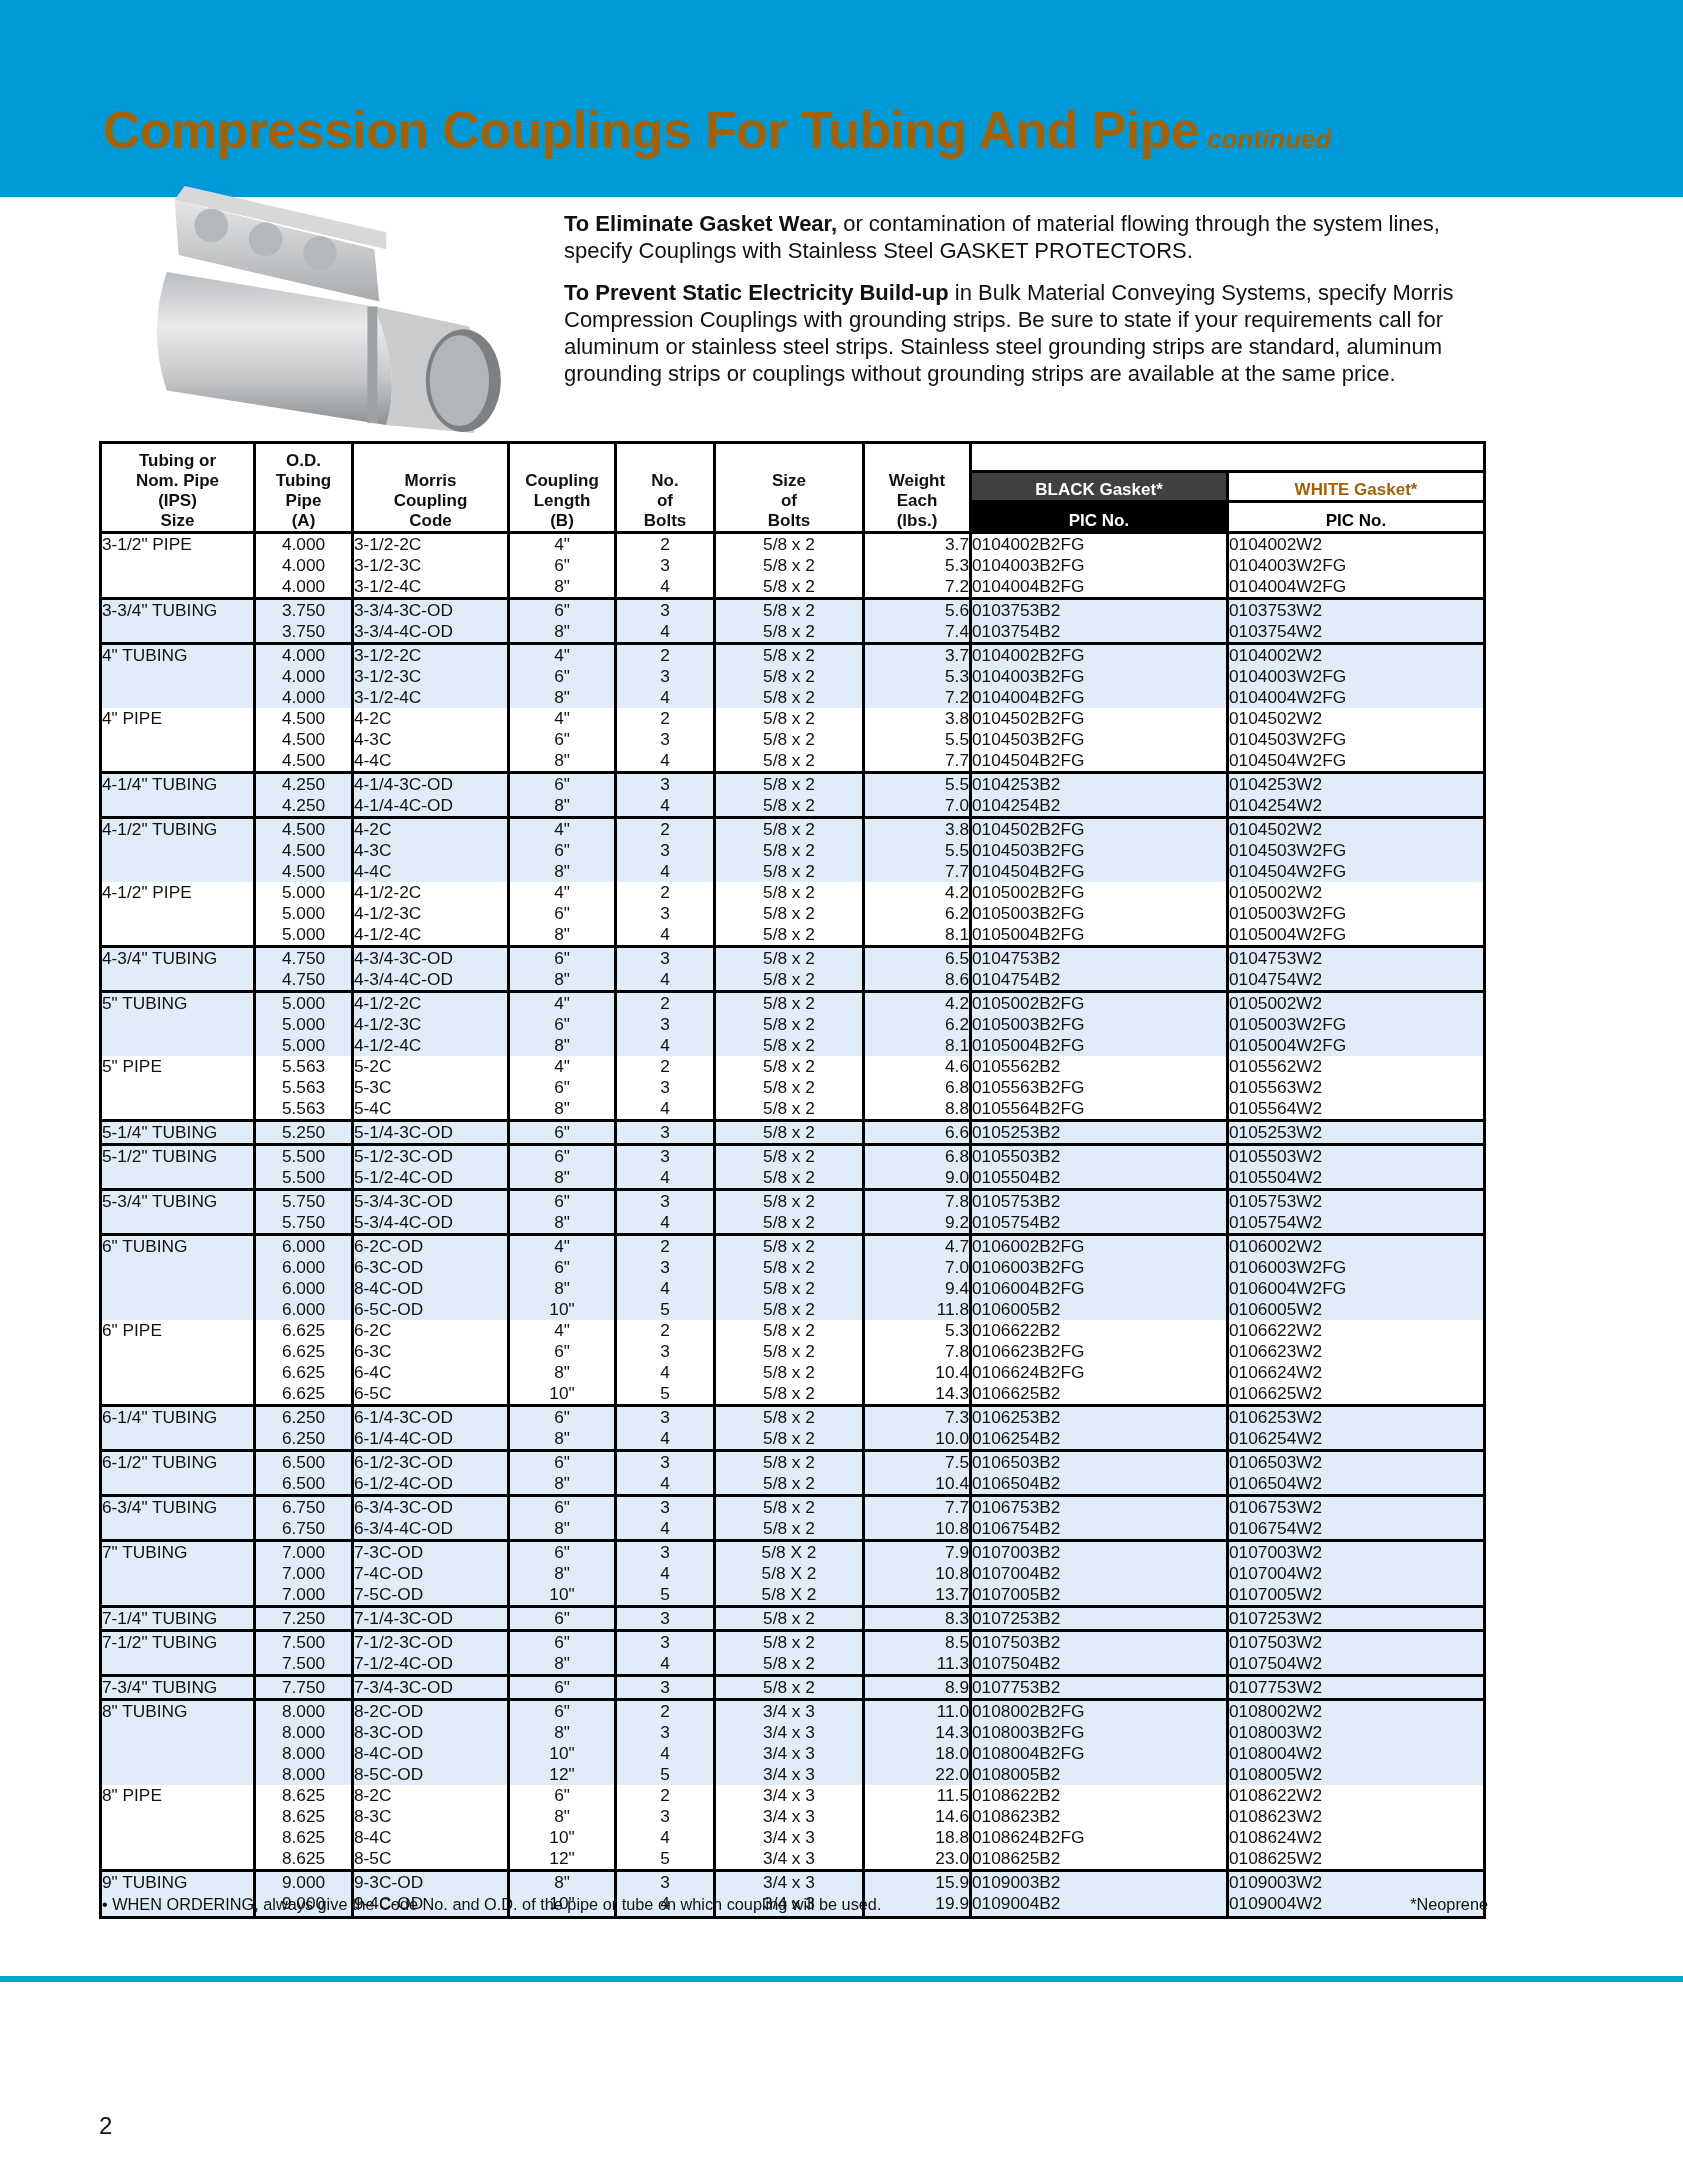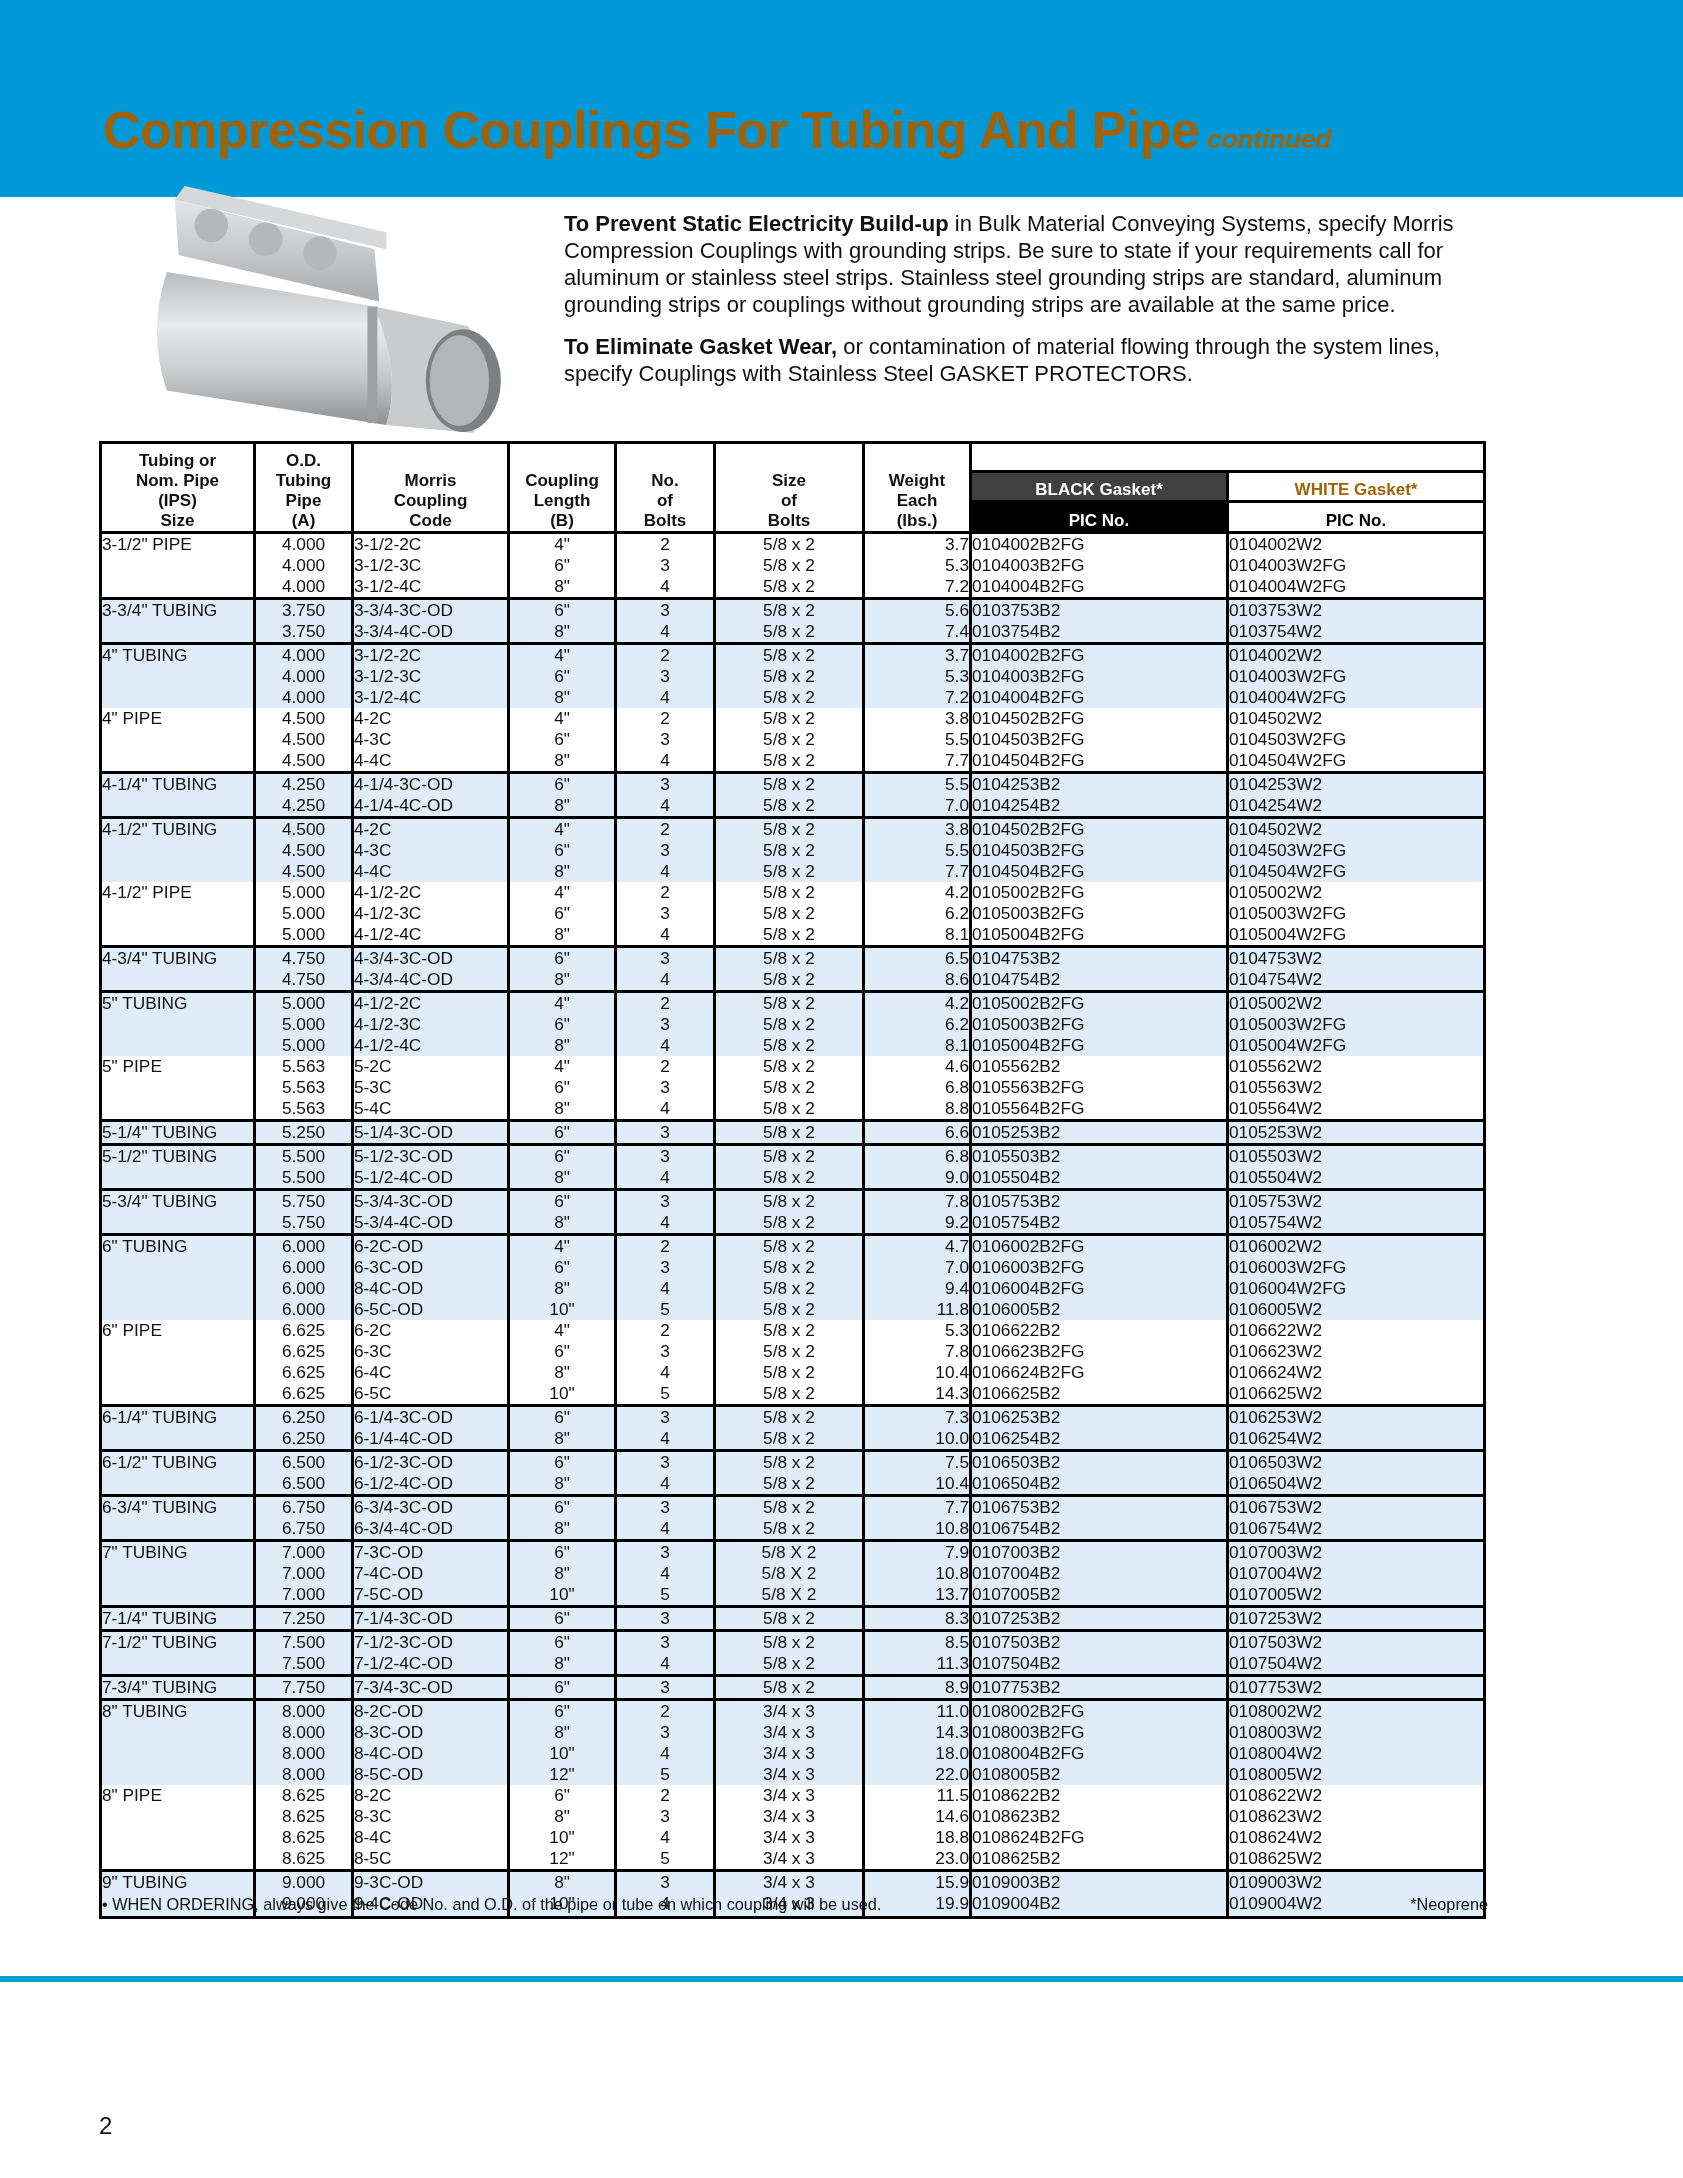--- a/index.html
+++ b/index.html
@@ -113,22 +113,22 @@
   <ellipse cx="336" cy="205" rx="30" ry="46" fill="#b3b6b9"></ellipse>
   <path d="M48 22 L250 72 L255 125 L52 78 Z" fill="url(#bar)"></path>
   <path d="M58 8 L262 55 L262 72 L48 22 Z" fill="#d7d8da"></path>
   <circle cx="85" cy="48" r="17" fill="#b5b8bb"></circle>
   <circle cx="140" cy="62" r="17" fill="#b5b8bb"></circle>
   <circle cx="195" cy="76" r="17" fill="#b5b8bb"></circle>
   <rect x="243" y="130" width="10" height="118" fill="#9ea1a4"></rect>
 </svg>
 
 <div class="intro">
+  <p><b>To Eliminate Gasket Wear,</b><span> or contamination of material flowing through the system lines, specify Couplings with Stainless Steel GASKET PROTECTORS.</span></p>
   <p><b>To Prevent Static Electricity Build-up</b><span> in Bulk Material Conveying Systems, specify Morris Compression Couplings with grounding strips. Be sure to state if your requirements call for aluminum or stainless steel strips. Stainless steel grounding strips are standard, aluminum grounding strips or couplings without grounding strips are available at the same price.</span></p>
-  <p><b>To Eliminate Gasket Wear,</b><span> or contamination of material flowing through the system lines, specify Couplings with Stainless Steel GASKET PROTECTORS.</span></p>
 </div>
 
 <table class="spec">
   <colgroup>
     <col class="c0">
       <col class="c1">
       <col class="c2">
       <col class="c3">
       <col class="c4">
       <col class="c5">

